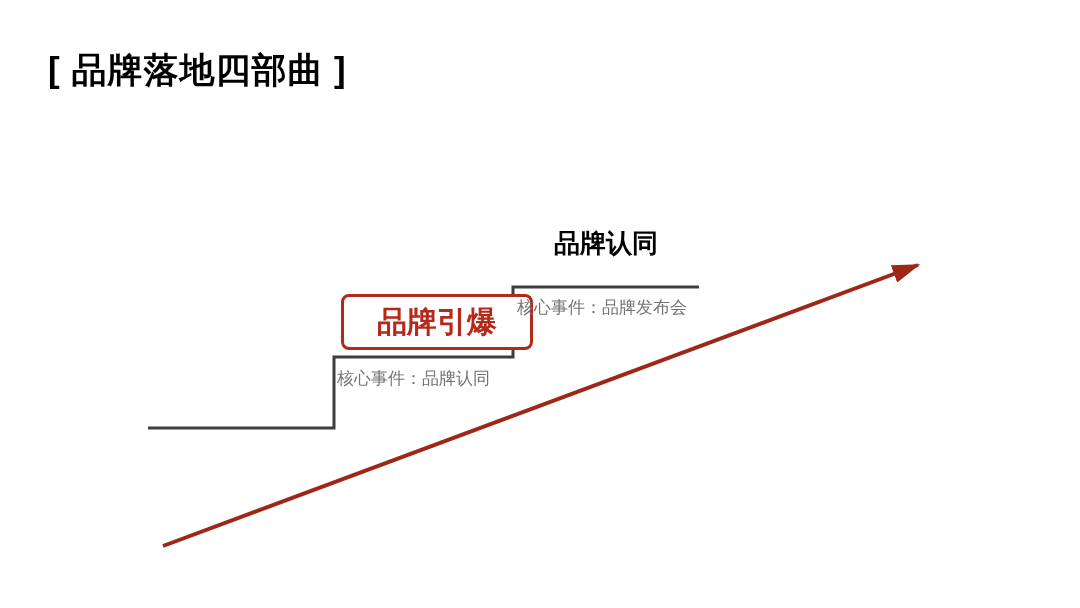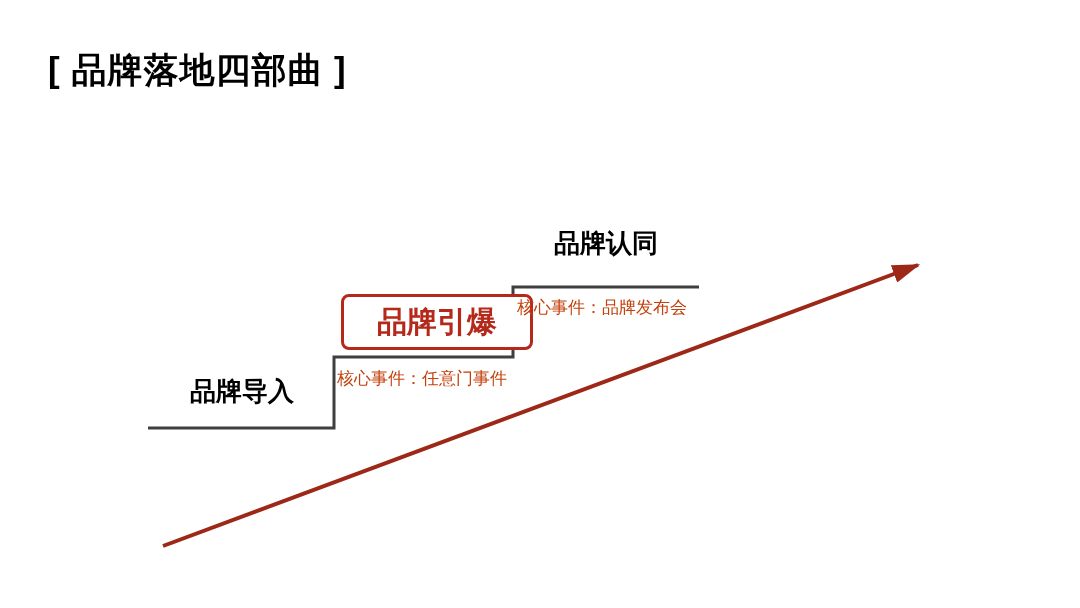--- a/index.html
+++ b/index.html
@@ -30,21 +30,21 @@
   .highlight-box{
     position:absolute;left:341px;top:294px;width:192px;height:56px;
     box-sizing:border-box;border:3px solid #b5291b;border-radius:8px;
     background:#ffffff;display:flex;align-items:center;justify-content:center;
   }
   .highlight-box .box-text{
     font-size:30px;font-weight:bold;color:#b5291b;line-height:1;white-space:nowrap;
   }
 
   .caption{
-    position:absolute;font-size:17px;color:#c2410c;line-height:1.2;white-space:nowrap;
+    position:absolute;font-size:17px;color:#737373;line-height:1.2;white-space:nowrap;
   }
   .caption.c1{left:137px;top:443px;}
   .caption.c2{left:337px;top:369px;}
   .caption.c3{left:517px;top:298px;}
 </style>
 </head>
 <body>
 
 <div class="slide">
 
@@ -56,26 +56,25 @@
       <marker id="arrowhead" viewBox="0 0 7 4.6" refX="6.4" refY="2.3" markerWidth="7" markerHeight="4.6" orient="auto-start-reverse">
         <path d="M0,0 L7,2.3 L0,4.6 Z" fill="#9e2817"></path>
       </marker>
     </defs>
 
     <polyline points="148,428 334,428 334,357 513,357 513,287 699,287" fill="none" stroke-width="3" stroke="#3f3f3f"></polyline>
 
     <line x1="163" y1="546" x2="918" y2="265" stroke-width="4" marker-end="url(#arrowhead)" stroke="#9e2817"></line>
   </svg>
 
-  <div class="big-label step1">品牌导入</div>
 
 
   <div class="highlight-box">
     <span class="box-text">品牌引爆</span>
   </div>
 
-  <div class="caption c2">核心事件：任意门事件</div>
+  <div class="caption c2">核心事件：品牌认同</div>
 
   <div class="big-label step3">品牌认同</div>
 
   <div class="caption c3">核心事件：品牌发布会</div>
 
 </div>
 
 </body></html>

